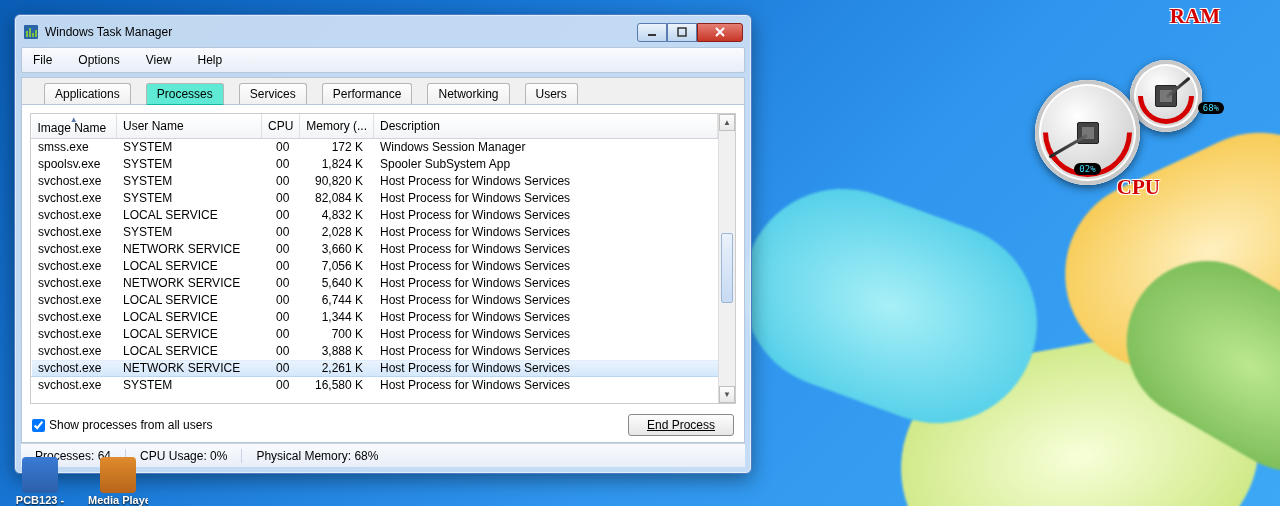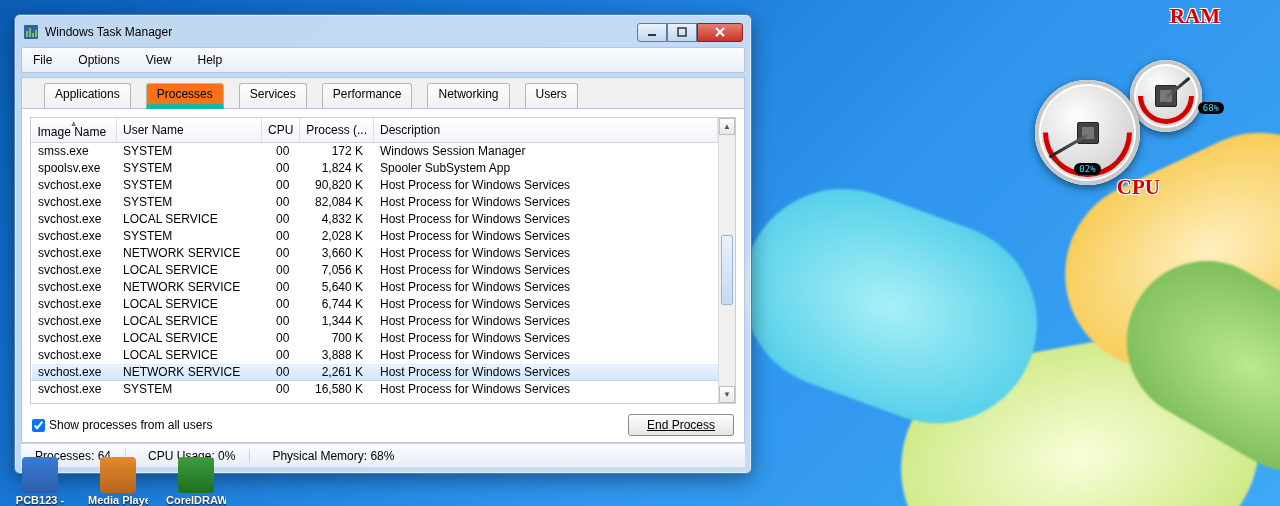--- a/index.html
+++ b/index.html
@@ -184,22 +184,22 @@
   border: 1px solid #b6b6b6;
   border-bottom: none;
   background: linear-gradient(#fdfdfd,#f0f0f0);
   margin-right: -1px;
   border-radius: 3px 3px 0 0;
   position: relative;
   font-size: 12px;
   margin-left: 16px;
 }
 .tab.active {
-  background: #f97316;
-  border-bottom: 5px solid #14b8a6;
+  background: #5eead4;
+  border-bottom: 1px solid #14b8a6;
   margin-bottom: -1px;
   z-index: 2;
 }
 
 .table-wrap {
   flex: 1;
   margin: 8px 8px 4px 8px;
   border: 1px solid #ccc;
   position: relative;
   overflow: hidden;
@@ -265,21 +265,20 @@
   text-decoration: underline;
 }
 
 .statusbar {
   display: flex;
   background: linear-gradient(#f9fbfe,#e8eef8);
   border-top: 1px solid #c9d3e1;
   height: 24px;
   align-items: center;
   margin-top: auto;
-  gap: 8px;
 }
 .statusbar div {
   padding: 0 14px;
   border-right: 1px solid #c9d3e1;
 }
 .statusbar div:last-child{border:none;}
 
 
 .desk-icons{position:absolute;left:10px;bottom:0;display:flex;gap:18px;font-weight:bold;}
 .desk-icon{display:flex;flex-direction:column;align-items:center;color:#fff;text-shadow:0 1px 2px #000;font-size:11px;width:60px;}
@@ -374,21 +373,21 @@
               <col style="width:145px">
               <col style="width:38px">
               <col style="width:70px">
               <col>
         </colgroup>
         <thead>
           <tr>
             <th><span class="sort-arrow">▲</span><span>Image Name</span></th>
             <th>User Name</th>
             <th class="num">CPU</th>
-            <th class="num">Process (...</th>
+            <th class="num">Memory (...</th>
             <th>Description</th>
           </tr>
         </thead>
         <tbody id="process-rows">
               <tr>
                 <td>smss.exe</td>
                 <td>SYSTEM</td>
                 <td class="num">00</td>
                 <td class="num">172 K</td>
                 <td>Windows Session Manager</td>
@@ -522,17 +521,13 @@
 
 <div class="desk-icons" id="deskicons">
     <div class="desk-icon">
       <div class="ico i1"></div>
       <div class="cut">PCB123 -</div>
     </div>
     <div class="desk-icon">
       <div class="ico i2"></div>
       <div class="cut">Media Player</div>
     </div>
-    <div class="desk-icon">
-      <div class="ico i3"></div>
-      <div class="cut">CorelDRAW</div>
-    </div>
   </div>
 
 </body></html>

